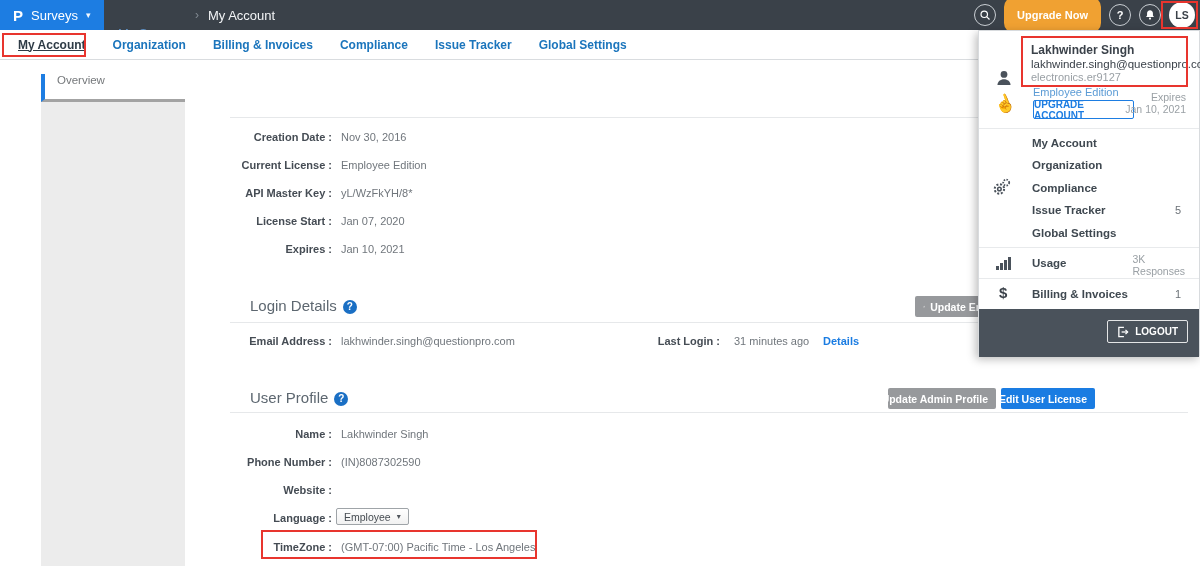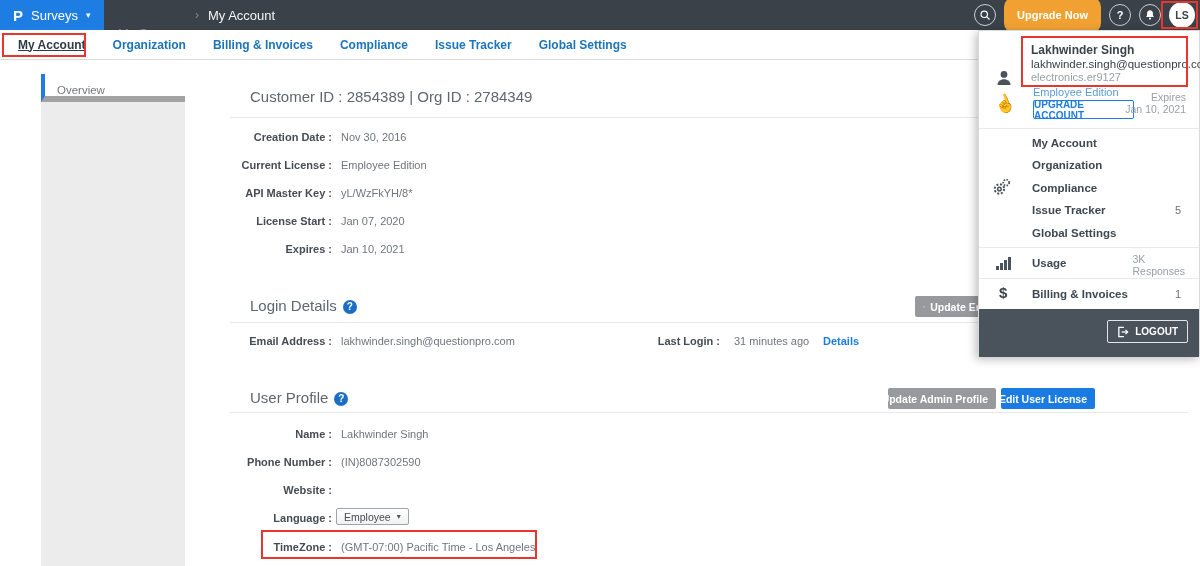--- a/index.html
+++ b/index.html
@@ -27,22 +27,22 @@
             display:flex; align-items:center; justify-content:center; font-size:10.5px; font-weight:bold; cursor:pointer; }
 
   
   .nav { position:absolute; left:0; top:30px; width:1200px; height:30px; background:#fff;
          border-bottom:1px solid #d9dcdf; display:flex; align-items:center; padding-left:18px; gap:27px; }
   .nav-item { font-size:12px; font-weight:bold; color:#1b75bc; cursor:pointer; white-space:nowrap; }
   .nav-item.active { color:#2e3b46; text-decoration:underline; }
 
   
   .sidebar { position:absolute; left:41px; top:74px; width:144px; height:492px; background:#ececec; }
-  .sidebar-item { height:28px; background:#fff; border-left:4px solid #1d7de2; border-bottom:6px solid #a3a3a3;
-                  display:flex; align-items:flex-end; padding-left:12px; font-size:11.5px; color:#75787b; cursor:pointer; }
+  .sidebar-item { height:28px; background:#fff; border-left:4px solid #1d7de2; border-bottom:3px solid #a3a3a3;
+                  display:flex; align-items:flex-start; padding-left:12px; font-size:11.5px; color:#75787b; cursor:pointer; }
 
   
   .page-title { position:absolute; left:250px; top:88px; font-size:15px; color:#5d6770; }
   .divider { position:absolute; height:1px; background:#e6e8ea; left:230px; width:958px; }
   .row-label { position:absolute; left:120px; width:212px; text-align:right; font-size:11px; font-weight:bold; color:#454c54; }
   .row-value { position:absolute; left:341px; font-size:11px; color:#70767c; }
   .section-title { position:absolute; left:250px; font-size:15px; color:#5d6770; }
   .help-badge { display:inline-block; width:14px; height:14px; border-radius:50%; background:#1a6fc4; color:#fff;
                 font-size:10px; font-weight:bold; text-align:center; line-height:14px; margin-left:6px; vertical-align:1px; cursor:pointer; }
   .btn { position:absolute; height:21px; display:flex; align-items:center; justify-content:flex-end; gap:5px;
@@ -133,21 +133,20 @@
     <span class="nav-item">Issue Tracker</span>
     <span class="nav-item">Global Settings</span>
   </div>
 
   <div class="sidebar">
     <div class="sidebar-item">
       <span>Overview</span>
     </div>
   </div>
 
-  <div class="page-title">Customer ID : 2854389 | Org ID : 2784349</div>
   <div class="divider" style="top:117px"></div>
 
   <span class="row-label" style="top:131px">Creation Date :</span>
   <span class="row-value" style="top:131px">Nov 30, 2016</span>
   <span class="row-label" style="top:159px">Current License :</span>
   <span class="row-value" style="top:159px">Employee Edition</span>
   <span class="row-label" style="top:187px">API Master Key :</span>
   <span class="row-value" style="top:187px">yL/WzFkYH/8*</span>
   <span class="row-label" style="top:215px">License Start :</span>
   <span class="row-value" style="top:215px">Jan 07, 2020</span>

